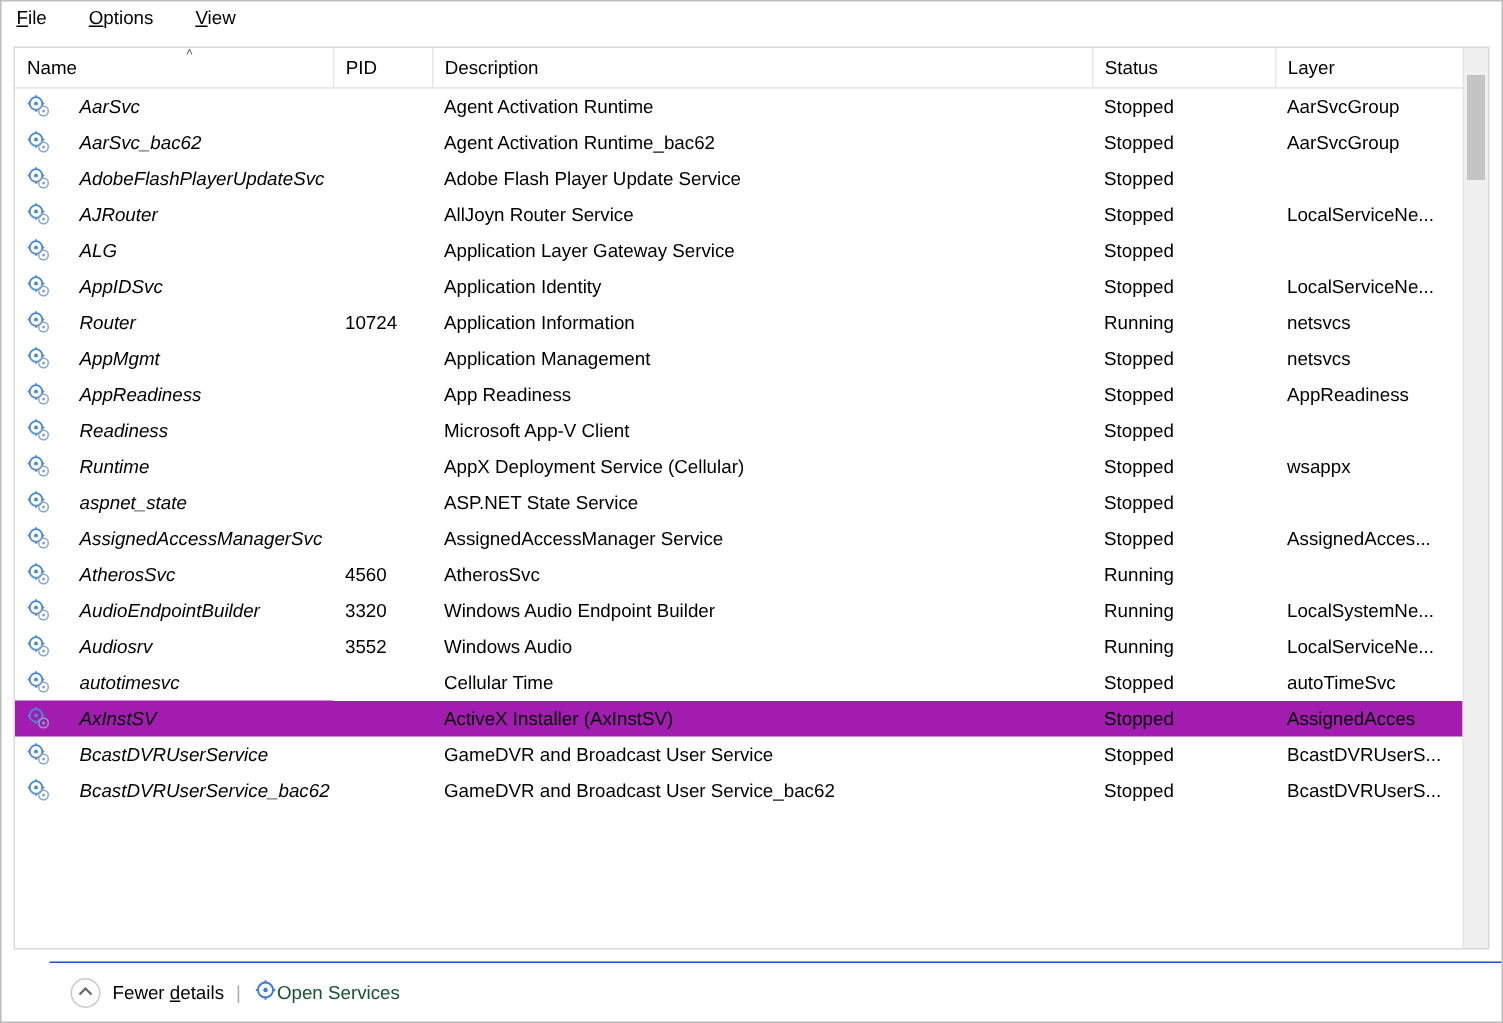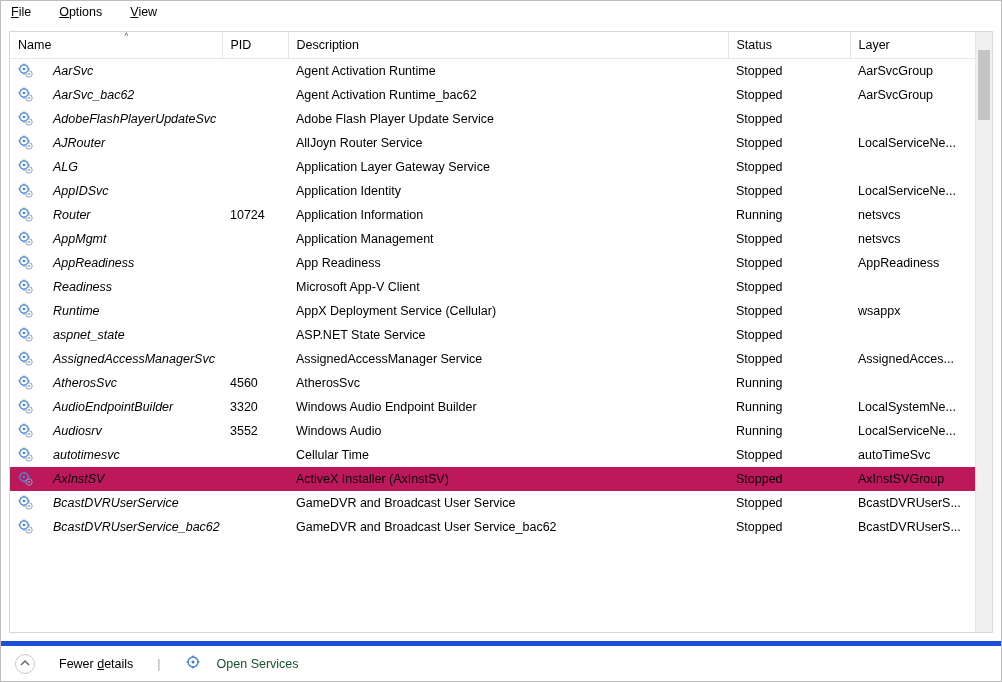--- a/index.html
+++ b/index.html
@@ -118,21 +118,21 @@
   }
   thead th .sort-caret {
     position: absolute;
     left: 55%;
     top: -2px;
     transform: translateX(-50%);
     font-size: 8px;
     color: #555;
   }
   tbody tr { height: 24px; }
-  tbody tr.selected td { background: #be185d; }
+  tbody tr.selected td { background: #a21caf; }
   tbody td {
     padding: 2px 8px;
     white-space: nowrap;
     overflow: hidden;
     text-overflow: ellipsis;
     font-size: 12.5px;
   }
   tbody td.name-cell {
     display: flex;
     align-items: center;
@@ -152,26 +152,27 @@
     border-left: 1px solid #e7e7e7;
   }
   .scrollbar .thumb {
     position: absolute;
     left: 2px; right: 2px;
     top: 18px; height: 70px;
     background: #c4c4c4;
   }
   .statusbar {
     height: 40px;
-    border-top: 5px solid #1d4ed8;
+    border-top: 1px solid #1d4ed8;
     display: flex;
     align-items: center;
     padding: 0 14px;
-    gap: 24px;
+    gap: 8px;
     font-size: 12.5px;
+    margin-left: 32px;
   }
   .statusbar .sep { color: #aaa; }
   .statusbar .link { color: #14532d; }
   .statusbar .collapse-icon {
     width: 20px; height: 20px;
     border: 1px solid #c9c9c9;
     border-radius: 50%;
     display:flex;align-items:center;justify-content:center;
     color:#666;
   }
@@ -587,21 +588,21 @@
                       <line x1="9.8" y1="6" x2="11.5" y2="6" stroke="#4a88d8" stroke-width="1.2"></line>
                       <circle cx="11" cy="11" r="3.2" fill="none" stroke="#8aa4c8" stroke-width="1"></circle>
                       <circle cx="11" cy="11" r="1" fill="#8aa4c8"></circle>
                     </svg>
                   </span>
                   <span>AxInstSV</span>
                 </td>
                 <td></td>
                 <td>ActiveX Installer (AxInstSV)</td>
                 <td>Stopped</td>
-                <td>AxInstSVGroup</td>
+                <td>AssignedAcces</td>
               </tr>
               <tr>
                 <td class="name-cell">
                   <span class="svc-icon">
                     <svg width="16" height="16" viewBox="0 0 16 16">
                       <circle cx="6" cy="6" r="4.2" fill="none" stroke="#4a88d8" stroke-width="1.2"></circle>
                       <circle cx="6" cy="6" r="1.3" fill="#4a88d8"></circle>
                       <line x1="6" y1="0.5" x2="6" y2="2.2" stroke="#4a88d8" stroke-width="1.2"></line>
                       <line x1="6" y1="9.8" x2="6" y2="11.5" stroke="#4a88d8" stroke-width="1.2"></line>
                       <line x1="0.5" y1="6" x2="2.2" y2="6" stroke="#4a88d8" stroke-width="1.2"></line>

